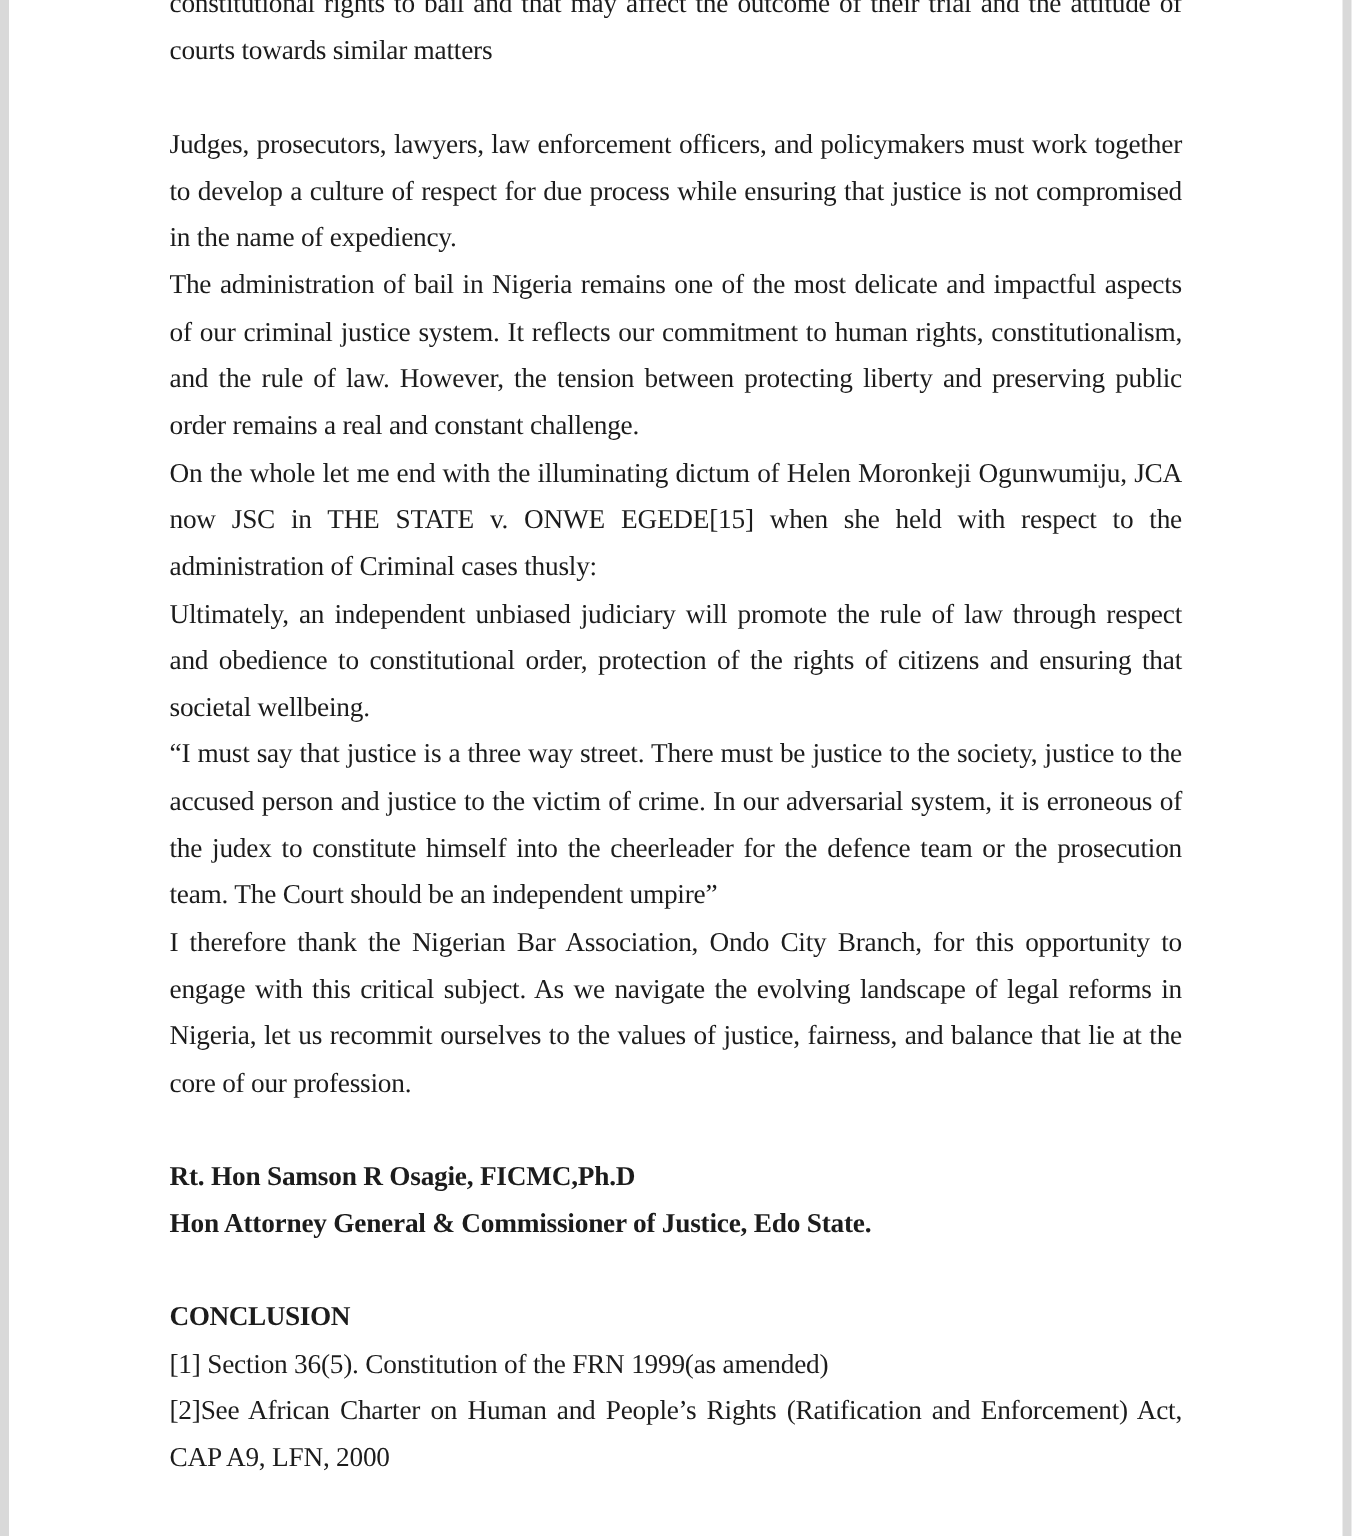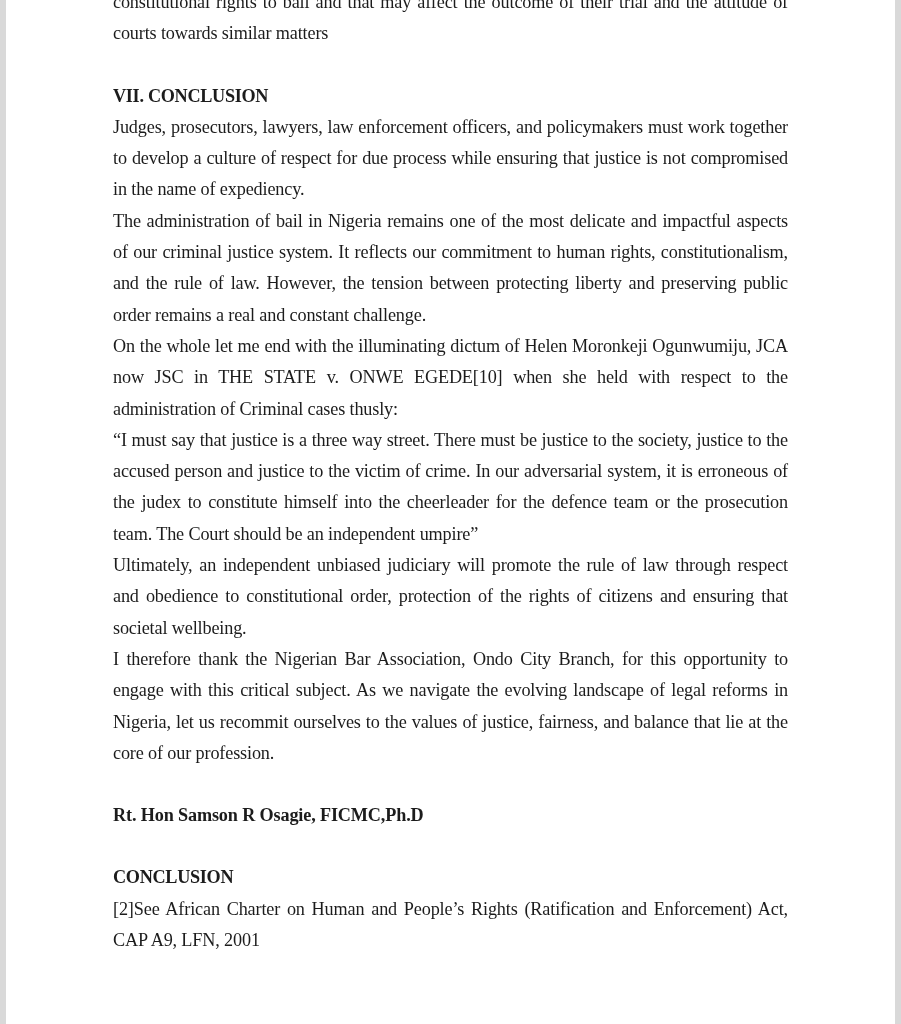--- a/index.html
+++ b/index.html
@@ -60,35 +60,36 @@
 <div class="edge-left"></div>
 <div class="edge-right"></div>
 
 <div class="page">
 
   <p class="para last-line-left">constitutional rights to bail and that may affect the outcome of their trial and the attitude of courts towards similar matters</p>
 
   <div class="gap-lg"></div>
 
   <section>
-    <h2 class="heading">VII. CONCLUSION</h2>
     <p class="para last-line-left">Judges, prosecutors, lawyers, law enforcement officers, and policymakers must work together to develop a culture of respect for due process while ensuring that justice is not compromised in the name of expediency.</p>
     <p class="para last-line-left">The administration of bail in Nigeria remains one of the most delicate and impactful aspects of our criminal justice system. It reflects our commitment to human rights, constitutionalism, and the rule of law. However, the tension between protecting liberty and preserving public order remains a real and constant challenge.</p>
-    <p class="para last-line-left">On the whole let me end with the illuminating dictum of Helen Moronkeji Ogunwumiju, JCA now JSC in THE STATE v. ONWE EGEDE[10] when she held with respect to the administration of Criminal cases thusly:</p>
+    <p class="para last-line-left">On the whole let me end with the illuminating dictum of Helen Moronkeji Ogunwumiju, JCA now JSC in THE STATE v. ONWE EGEDE[15] when she held with respect to the administration of Criminal cases thusly:</p>
+    <p class="para last-line-left">Ultimately, an independent unbiased judiciary will promote the rule of law through respect and obedience to constitutional order, protection of the rights of citizens and ensuring that societal wellbeing.</p>
     <p class="para last-line-left">“I must say that justice is a three way street. There must be justice to the society, justice to the accused person and justice to the victim of crime. In our adversarial system, it is erroneous of the judex to constitute himself into the cheerleader for the defence team or the prosecution team. The Court should be an independent umpire”</p>
-    <p class="para last-line-left">Ultimately, an independent unbiased judiciary will promote the rule of law through respect and obedience to constitutional order, protection of the rights of citizens and ensuring that societal wellbeing.</p>
     <p class="para last-line-left">I therefore thank the Nigerian Bar Association, Ondo City Branch, for this opportunity to engage with this critical subject. As we navigate the evolving landscape of legal reforms in Nigeria, let us recommit ourselves to the values of justice, fairness, and balance that lie at the core of our profession.</p>
   </section>
 
   <div class="gap-md"></div>
 
   <section>
     <p class="sig-line">Rt. Hon Samson R Osagie, FICMC,Ph.D</p>
+    <p class="sig-line">Hon Attorney General &amp; Commissioner of Justice, Edo State.</p>
   </section>
 
   <div class="gap-md"></div>
 
   <section>
     <h2 class="heading">CONCLUSION</h2>
-    <p class="ref-item last-line-left">[2]See African Charter on Human and People’s Rights (Ratification and Enforcement) Act, CAP A9, LFN, 2001</p>
+    <p class="ref-item last-line-left">[1] Section 36(5). Constitution of the FRN 1999(as amended)</p>
+    <p class="ref-item last-line-left">[2]See African Charter on Human and People’s Rights (Ratification and Enforcement) Act, CAP A9, LFN, 2000</p>
   </section>
 
 </div>
 
 </body></html>

